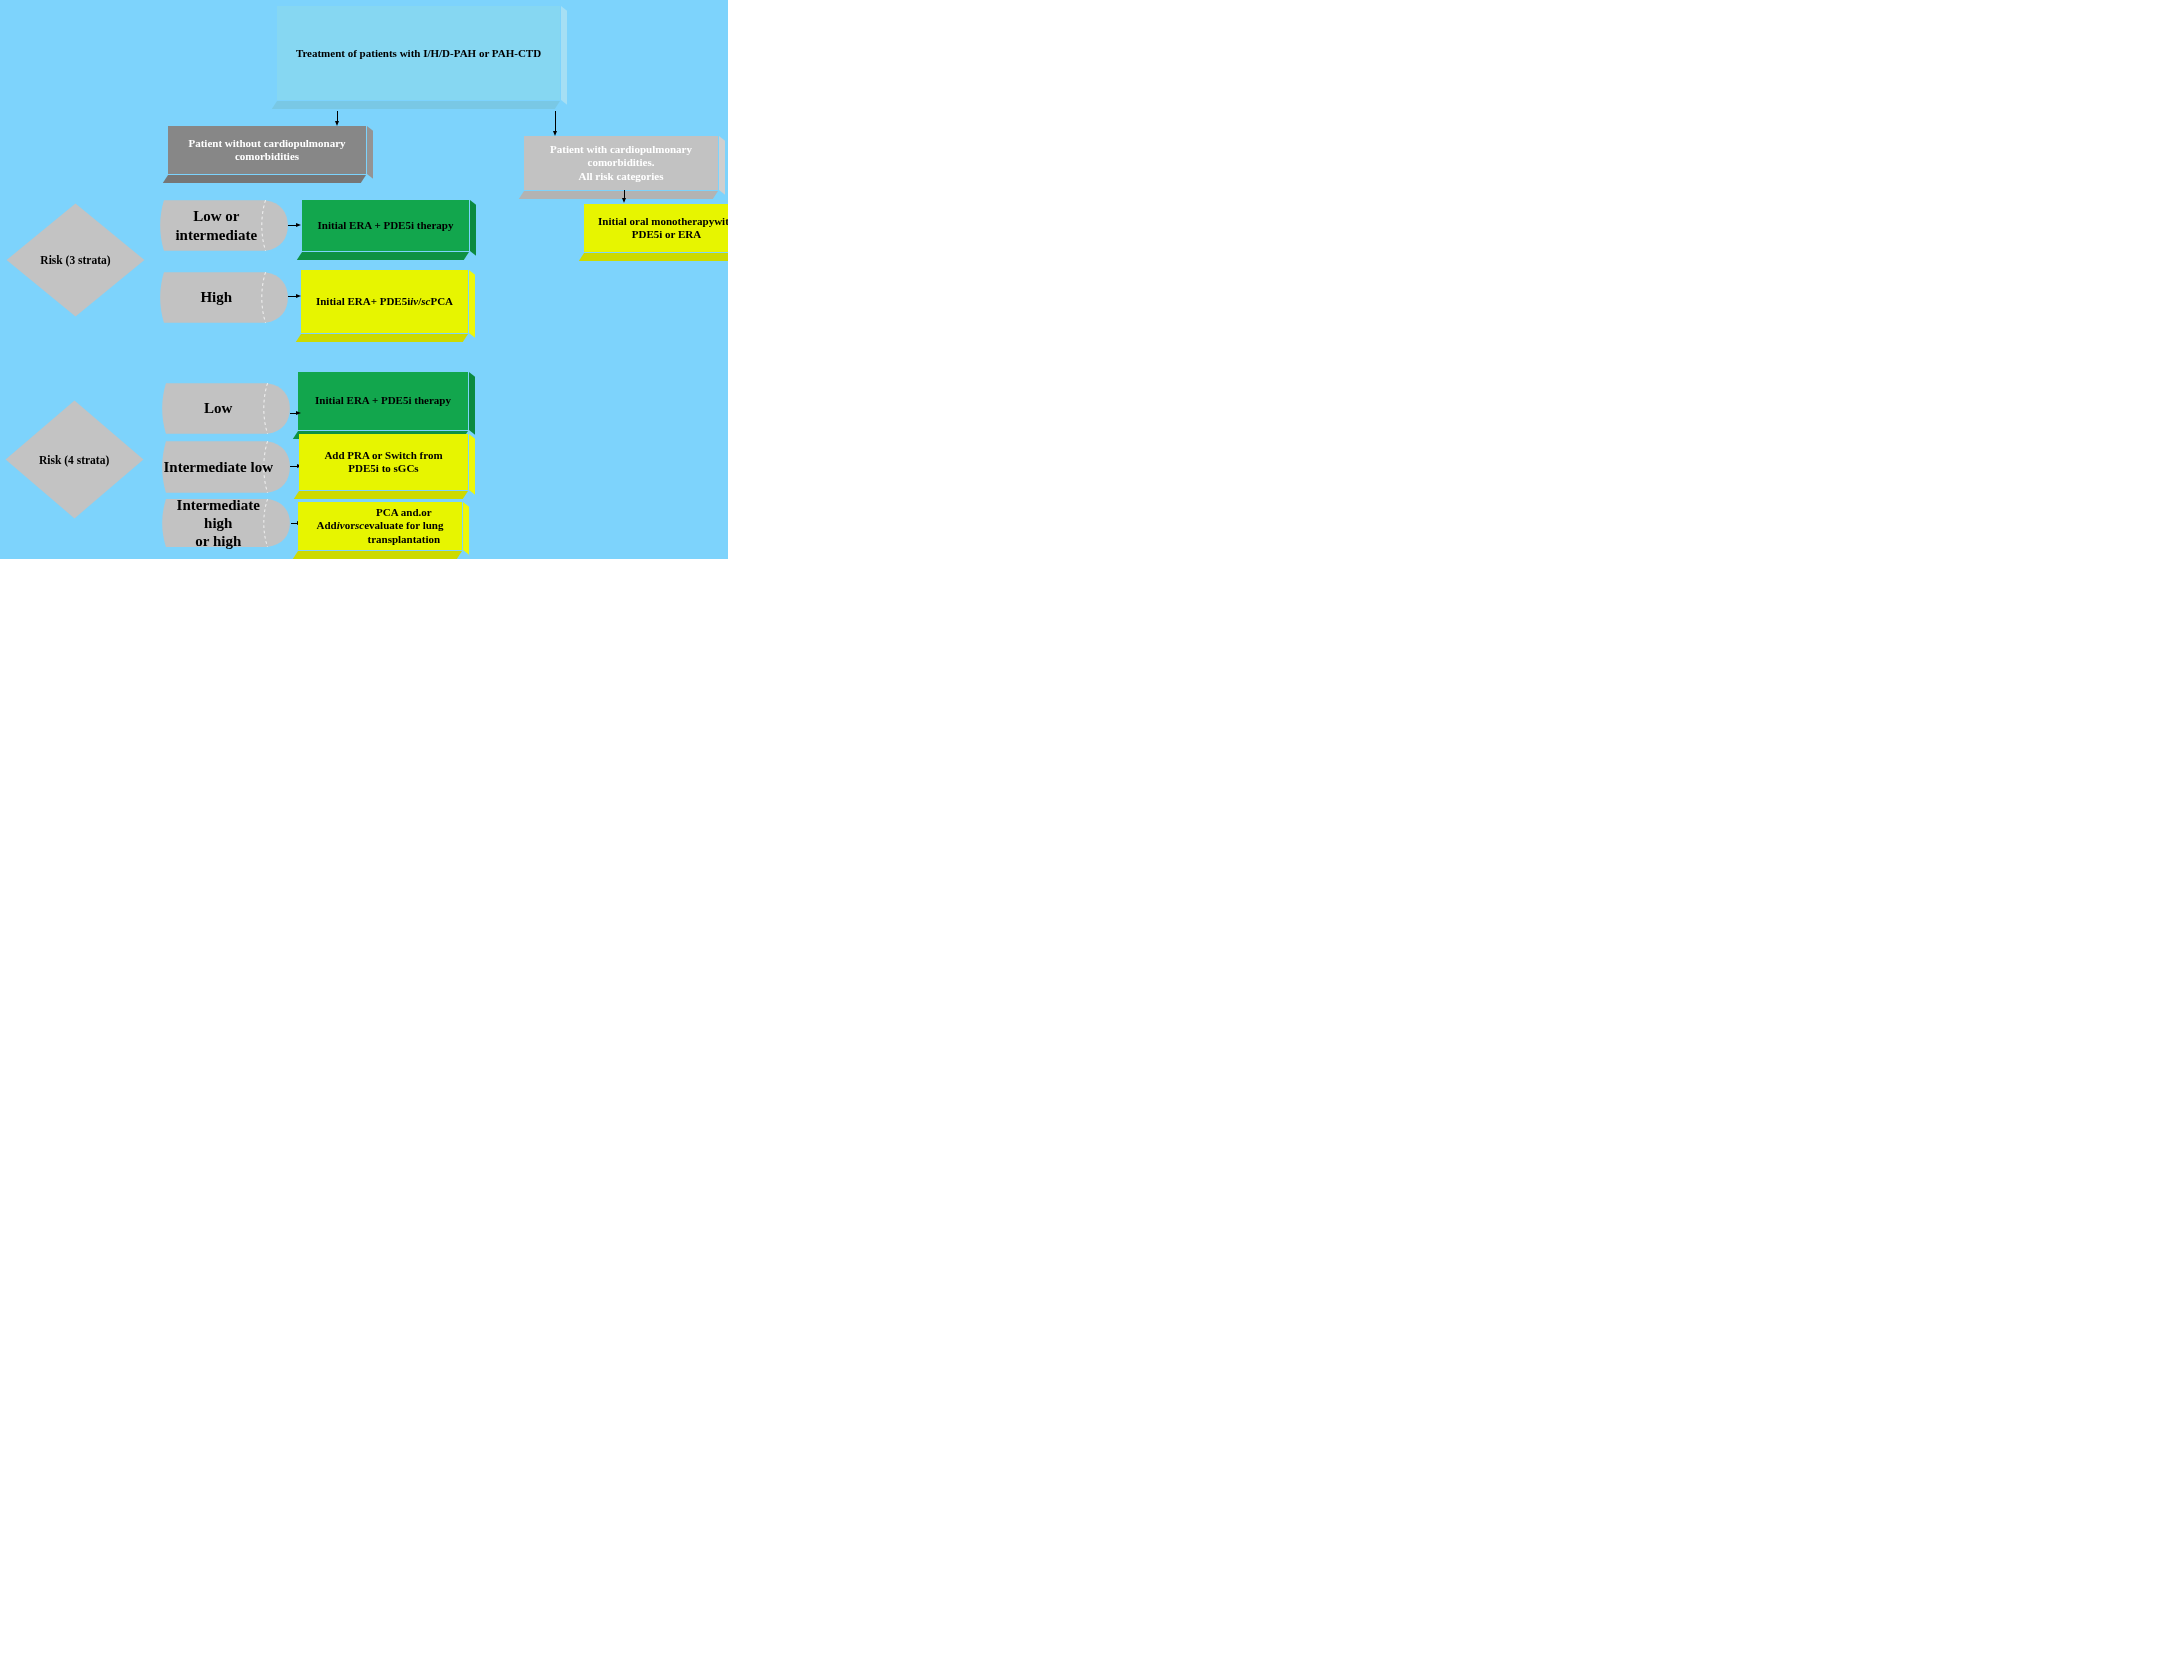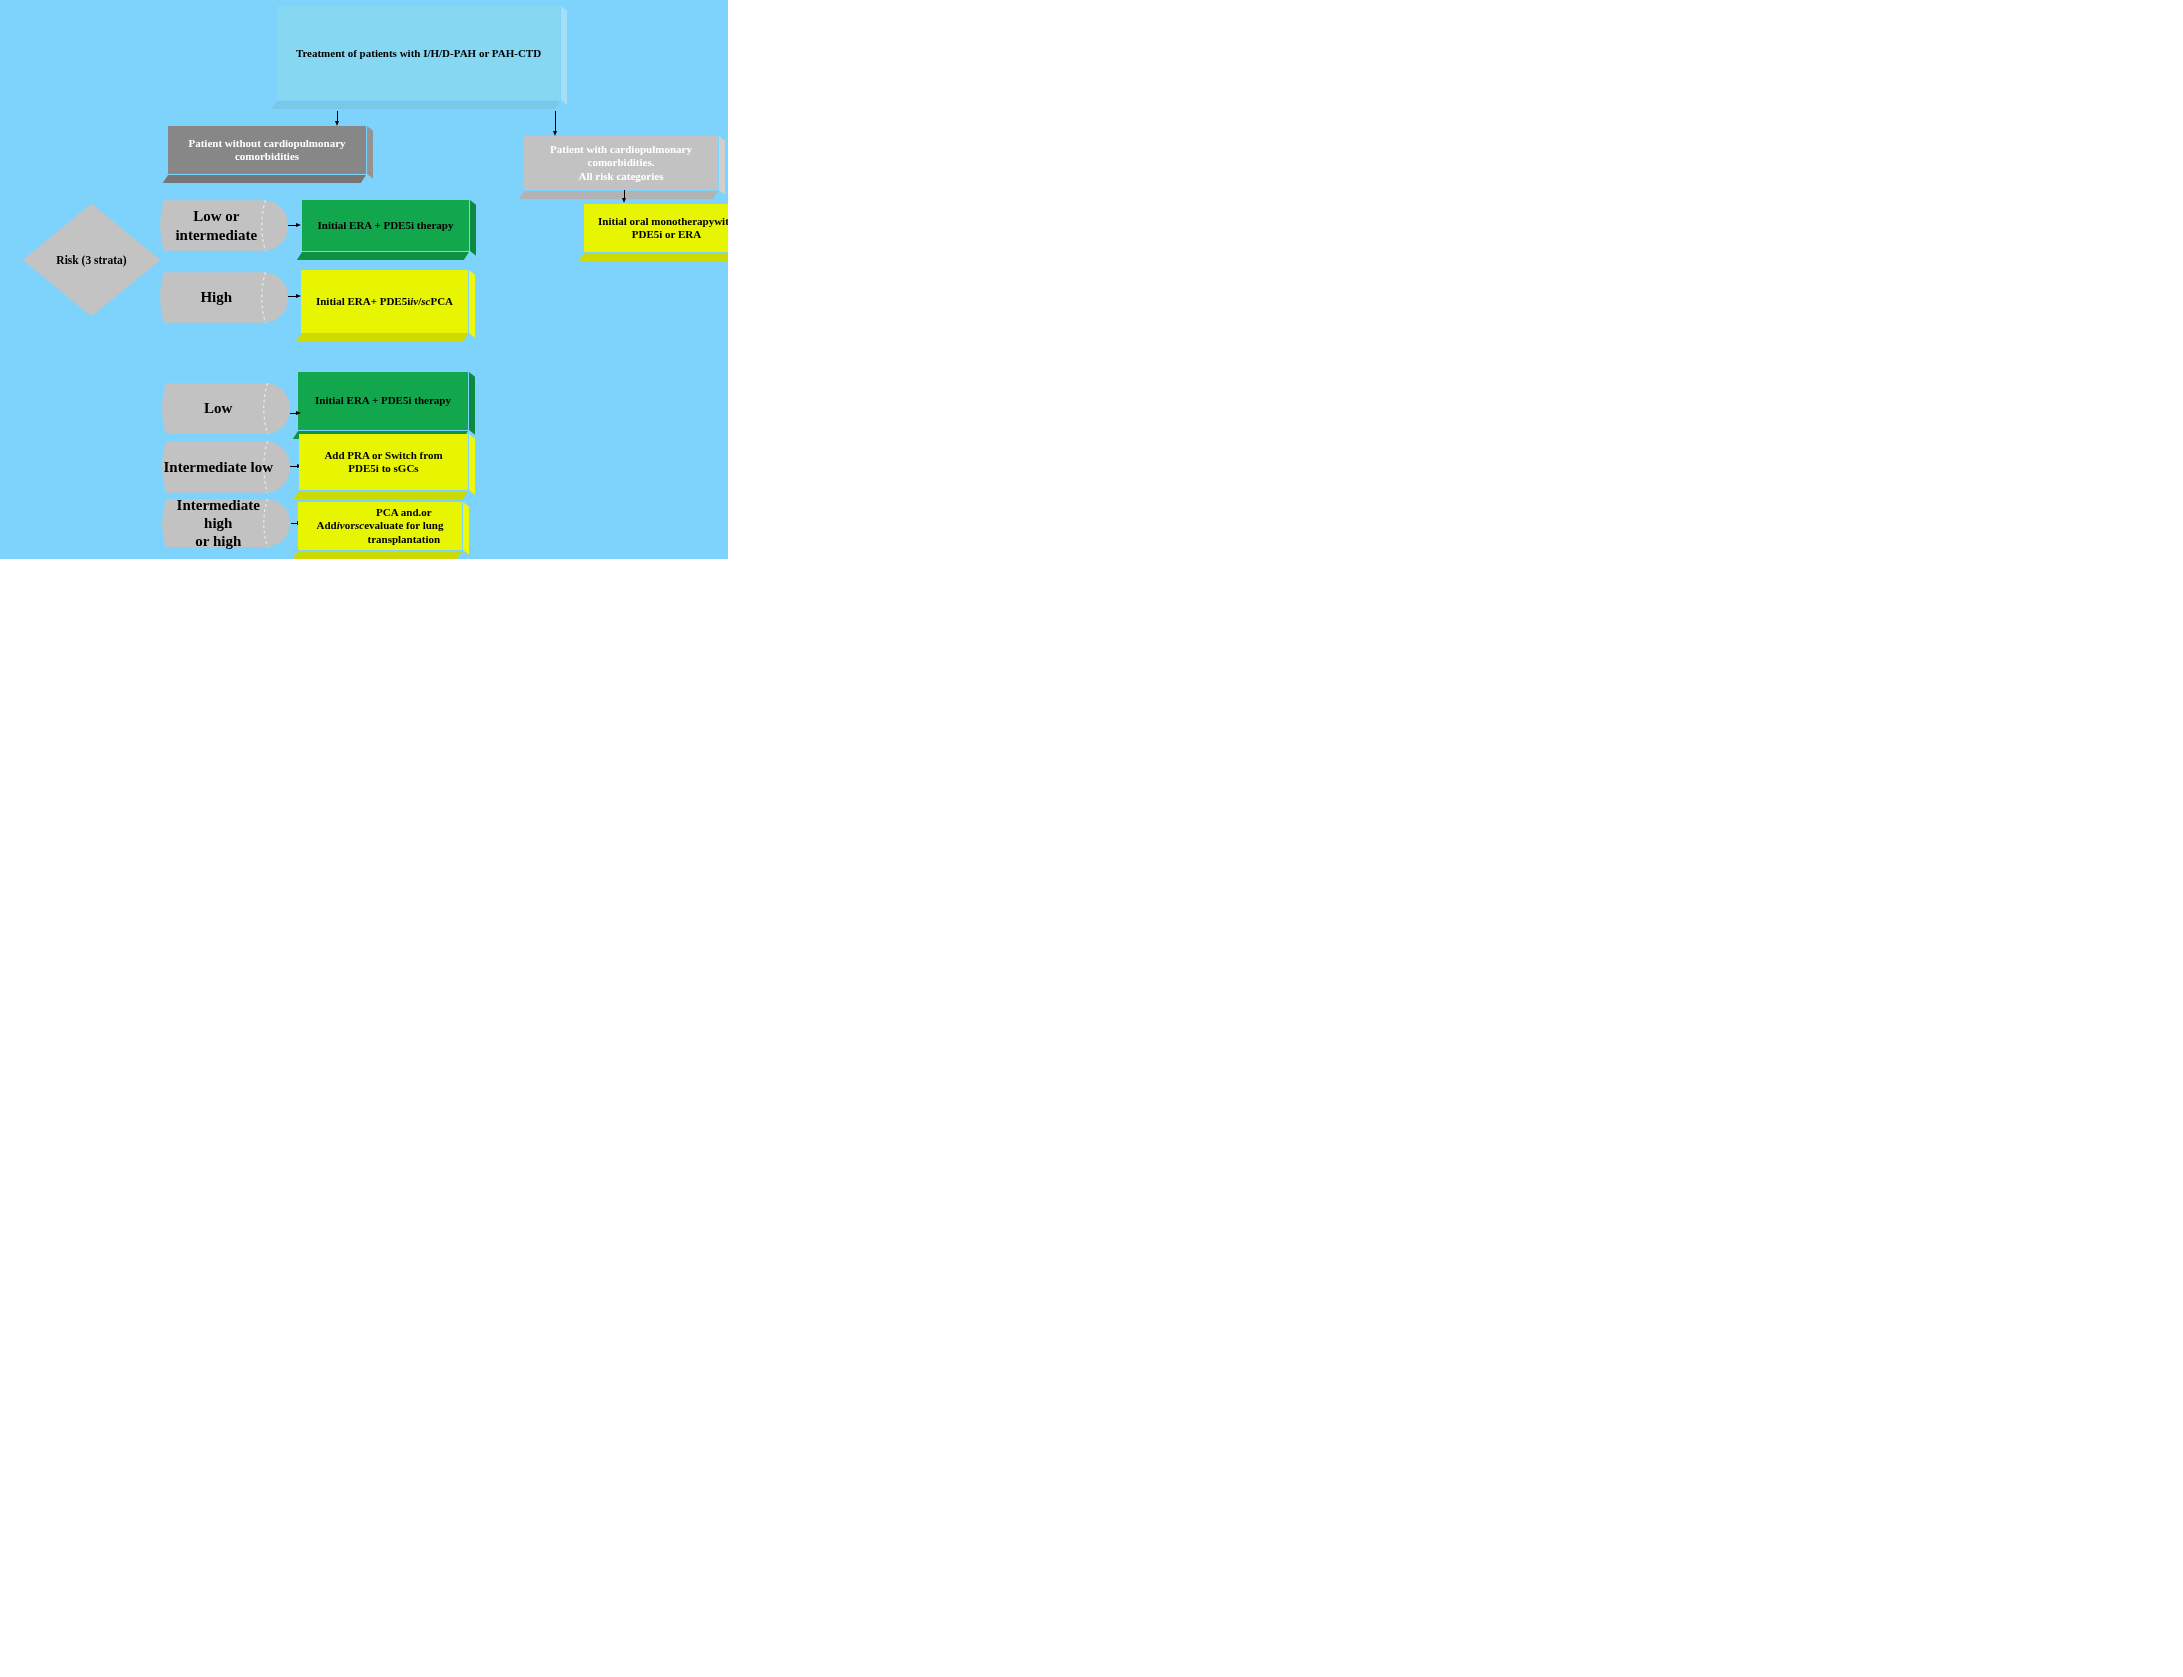--- a/index.html
+++ b/index.html
@@ -88,21 +88,21 @@
 
   <div class="arr-v" style="left:624px;top:190px;height:8px;"></div>
 
   <div class="box3d" style="left:544px;top:204px;width:165px;height:48px;margin-left:40px;--c:#e7f500;--cb:#cdda00;--cr:#eef80a;">
     <div class="b-right"></div>
     <div class="b-bottom"></div>
     <div class="b-face txt-black"><span>Initial oral monotherapywith
 PDE5i or ERA</span></div>
   </div>
 
-  <div class="diamond" style="left:22px;top:203px;width:139px;height:114px;text-decoration:underline;">
+  <div class="diamond" style="left:6px;top:203px;width:139px;height:114px;text-decoration:underline;">
     <svg viewBox="0 0 242 198" preserveAspectRatio="none">
       <polygon points="121,1 241,99 121,197 1,99" fill="#c3c3c3"></polygon>
     </svg>
     <div class="shape-label">Risk (3 strata)</div>
   </div>
 
   <div class="cyl" style="left:155px;top:199px;width:134px;height:53px;">
     <svg viewBox="0 0 240 94" preserveAspectRatio="none">
       <path d="M16,2 L198,2 C225,6 238,24 238,47 C238,70 225,88 198,92 L16,92 C7,62 7,32 16,2 Z" fill="#c2c2c2"></path>
       <path d="M198,2 C189,30 189,64 198,92" fill="none" stroke="#ffffff" stroke-width="1.4" stroke-dasharray="5 5"></path>
@@ -123,20 +123,26 @@
     </svg>
     <div class="cyl-label">High</div>
   </div>
   <div class="arr-h" style="left:288px;top:296px;width:7.5px;"></div>
   <div class="box3d" style="left:301px;top:270px;width:167px;height:63px;--c:#e7f500;--cb:#cdda00;--cr:#eef80a;">
     <div class="b-right"></div>
     <div class="b-bottom"></div>
     <div class="b-face txt-black"><span>Initial ERA+ PDE5i </span><span style="font-style: italic;">iv</span><span> /</span><span style="font-style: italic;">sc</span><span> PCA</span></div>
   </div>
 
+  <div class="diamond" style="left:4.6px;top:400px;width:139px;height:119px;">
+    <svg viewBox="0 0 242 206" preserveAspectRatio="none">
+      <polygon points="121,1 241,103 121,205 1,103" fill="#c3c3c3"></polygon>
+    </svg>
+    <div class="shape-label">Risk (4 strata)</div>
+  </div>
 
   <div class="box3d" style="left:298px;top:372px;width:170px;height:58px;--c:#12a64d;--cb:#0e9143;--cr:#0c8a3f;">
     <div class="b-right"></div>
     <div class="b-bottom"></div>
     <div class="b-face txt-black"><span>Initial ERA + PDE5i therapy</span></div>
   </div>
   <div class="cyl" style="left:157px;top:382px;width:134px;height:53px;">
     <svg viewBox="0 0 240 94" preserveAspectRatio="none">
       <path d="M16,2 L198,2 C225,6 238,24 238,47 C238,70 225,88 198,92 L16,92 C7,62 7,32 16,2 Z" fill="#c2c2c2"></path>
       <path d="M198,2 C189,30 189,64 198,92" fill="none" stroke="#ffffff" stroke-width="1.4" stroke-dasharray="5 5"></path>

